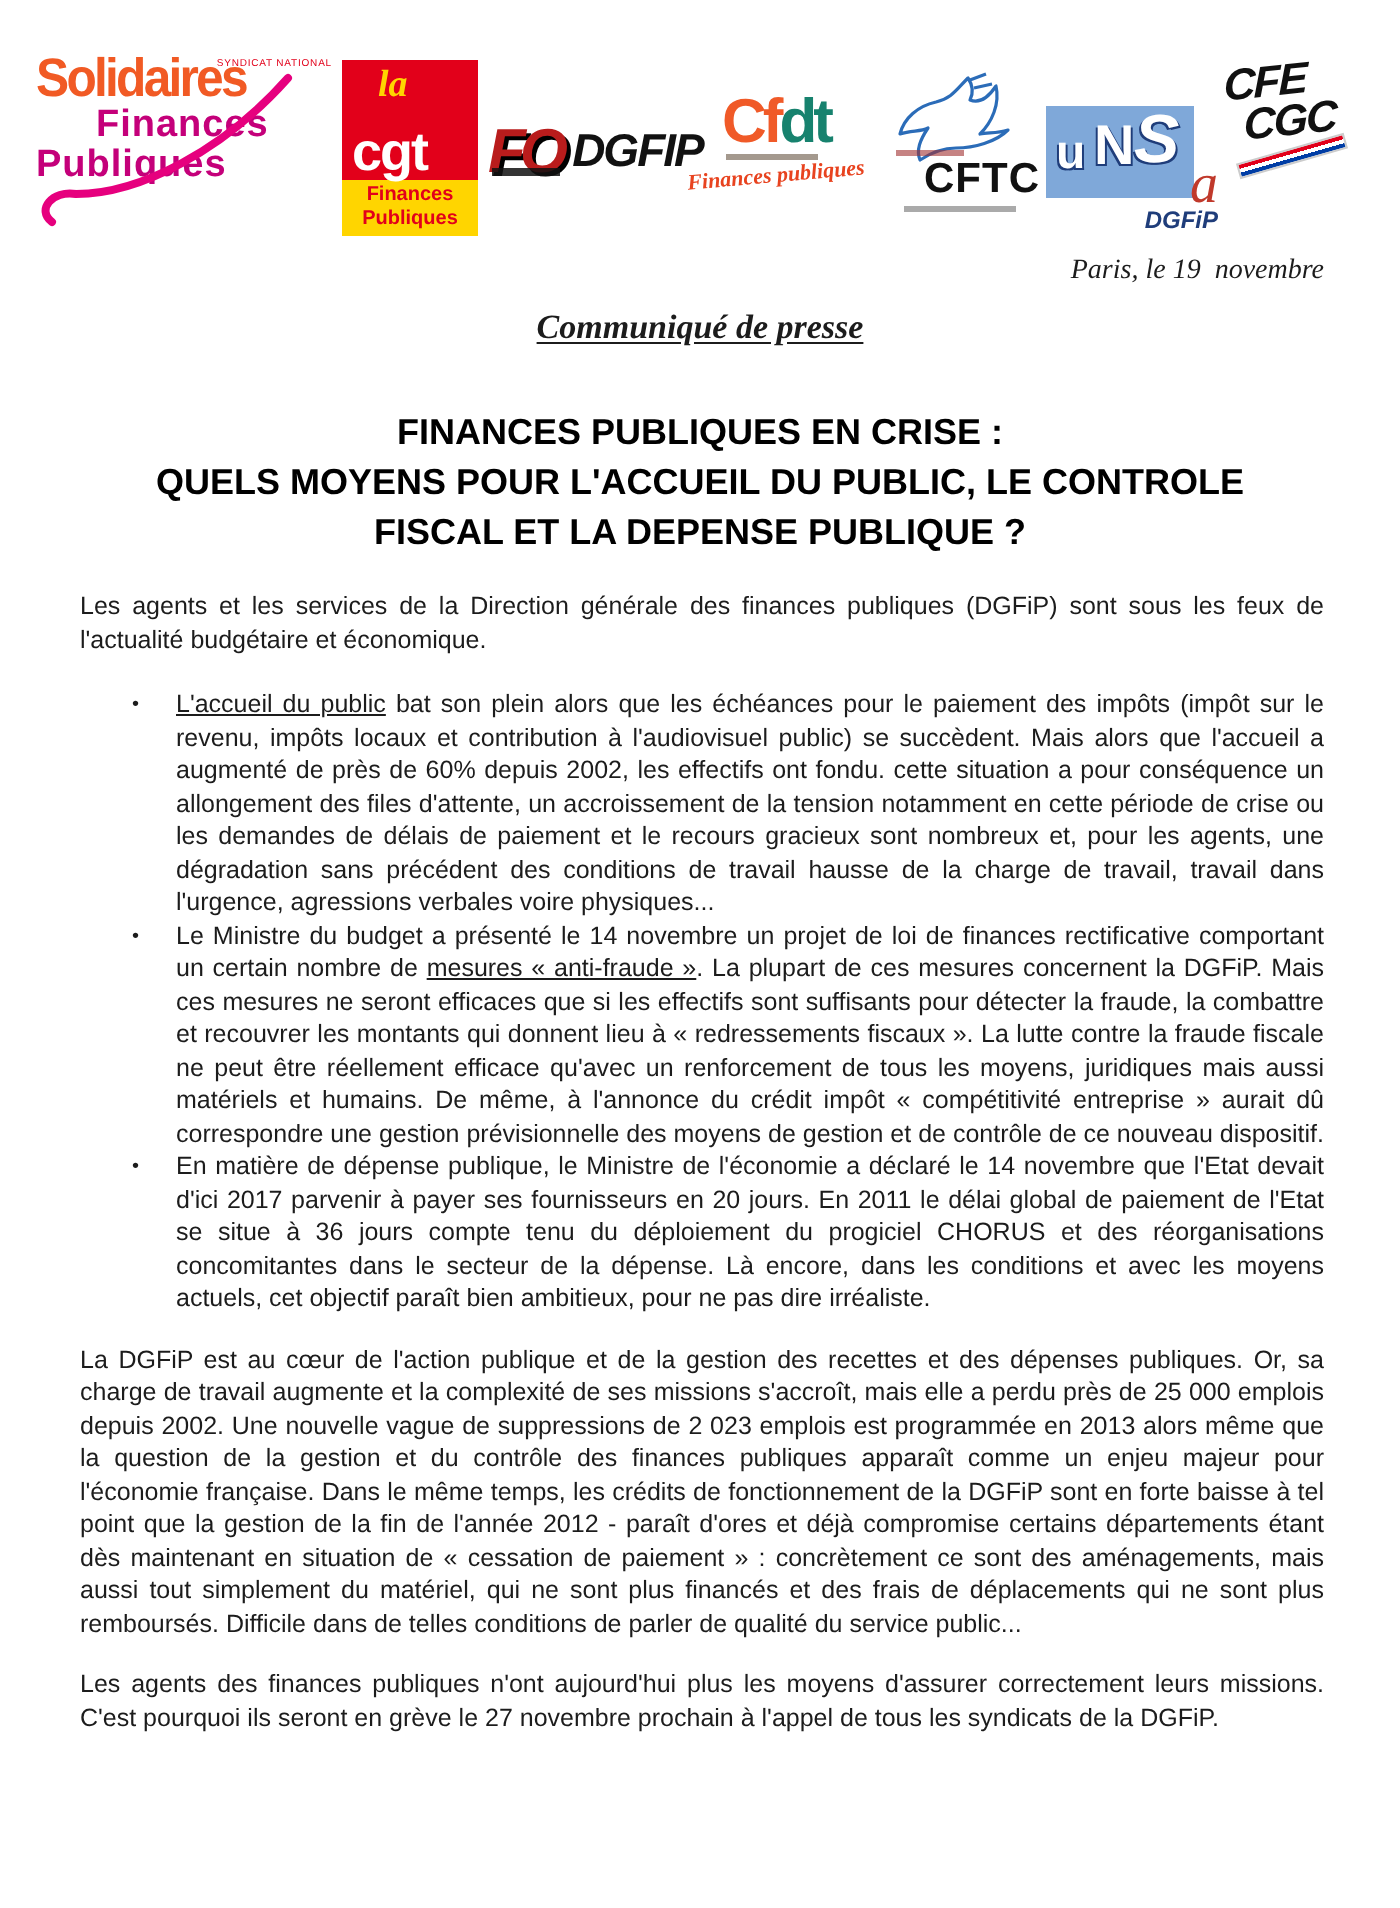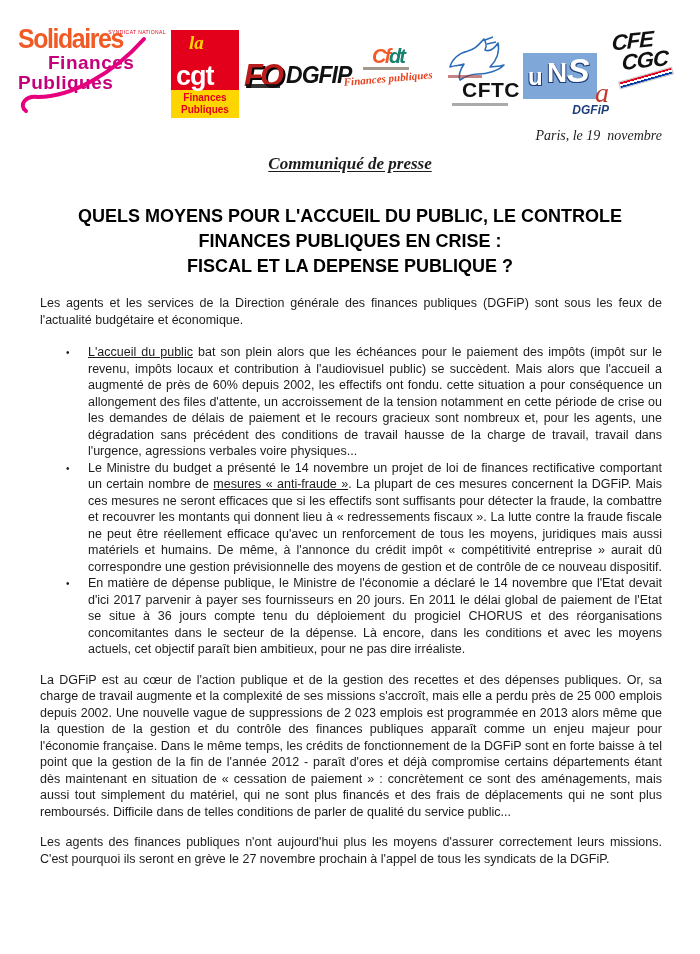--- a/index.html
+++ b/index.html
@@ -37,21 +37,21 @@
   .cgt-band { width:68px; background:#FFD500; color:#E2001A; font-weight:bold; font-size:10px; line-height:1.15; text-align:center; padding:2px 0 3px; }
 
   
   .logo-fo { width:92px; margin-top:35px; display:flex; align-items:center; }
   .fo-main { font-size:31px; font-weight:900; font-style:italic; color:#b91c1c; letter-spacing:-3px; text-shadow:2px 2px 0 #000000; line-height:1; }
   .fo-bar { position:absolute; left:2px; bottom:3px; width:34px; height:4px; background:#111; opacity:.85; }
   .fo-suffix { font-size:23px; font-weight:900; font-style:italic; color:#111111; letter-spacing:-1px; margin-left:5px; line-height:1; }
 
   
   .logo-cfdt { width:98px; margin-top:22px; text-align:center; }
-  .cfdt-word { font-weight:800; font-size:20px; font-style:italic; letter-spacing:-2px; line-height:.9; }
+  .cfdt-word { font-weight:800; font-size:31px; letter-spacing:-2px; line-height:.9; }
   .cfdt-c, .cfdt-f { color:#F05A28; }
   .cfdt-d, .cfdt-t { color:#17826E; }
   .cfdt-micro { width:46px; height:3px; background:#5a4632; opacity:.55; margin:2px auto 2px 24px; }
   .cfdt-sub { color:#E8431F; font-family:"Liberation Serif", serif; font-style:italic; font-weight:bold; font-size:11px; transform:rotate(-5deg); }
 
   
   .logo-cftc { width:80px; margin-top:10px; text-align:right; }
   .cftc-dove { display:block; margin:0 auto; }
   .cftc-micro-top { width:34px; height:3px; background:#a03030; opacity:.6; margin:-12px auto 1px 8px; position:relative; }
   .cftc-main { font-weight:900; font-size:21px; color:#111111; letter-spacing:.5px; line-height:1; }
@@ -169,22 +169,22 @@
       <div class="cfe-line l2">CGC</div>
       <div class="cfe-stripe"></div>
     </div>
 
   </div>
 
   <div class="dateline">Paris, le 19  novembre</div>
   <div class="communique">Communiqué de presse</div>
 
   <div class="title">
+    <div>FINANCES PUBLIQUES EN CRISE :</div>
     <div>QUELS MOYENS POUR L'ACCUEIL DU PUBLIC, LE CONTROLE</div>
-    <div>FINANCES PUBLIQUES EN CRISE :</div>
     <div>FISCAL ET LA DEPENSE PUBLIQUE ?</div>
   </div>
 
   <div class="body-text">
     <p class="intro">Les agents et les services de la Direction générale des finances publiques (DGFiP) sont sous les feux de l'actualité budgétaire et économique.</p>
     <ul class="bullets">
         <li><span class="u">L'accueil du public</span><span> bat son plein alors que les échéances pour le paiement des impôts (impôt sur le revenu, impôts locaux et contribution à l'audiovisuel public) se succèdent. Mais alors que l'accueil a augmenté de près de 60% depuis 2002, les effectifs ont fondu. cette situation a pour conséquence un allongement des files d'attente, un accroissement de la tension notamment en cette période de crise ou les demandes de délais de paiement et le recours gracieux sont nombreux et, pour les agents, une dégradation sans précédent des conditions de travail  hausse de la charge de travail, travail dans l'urgence, agressions verbales voire physiques...</span></li>
         <li><span>Le Ministre du budget a présenté le 14 novembre un projet de loi de finances rectificative comportant un certain nombre de </span><span class="u">mesures « anti-fraude »</span><span>. La plupart de ces mesures concernent la DGFiP. Mais ces mesures ne seront efficaces que si les effectifs sont suffisants pour détecter la fraude, la combattre et recouvrer les montants qui donnent lieu à « redressements fiscaux ». La lutte contre la fraude fiscale ne peut être réellement efficace qu'avec un renforcement de tous les moyens, juridiques mais aussi matériels et humains. De même, à l'annonce du crédit impôt « compétitivité entreprise » aurait dû correspondre une gestion prévisionnelle des moyens de gestion et de contrôle de ce nouveau dispositif.</span></li>
         <li><span>En matière de dépense publique, le Ministre de l'économie a déclaré le 14 novembre que l'Etat devait d'ici 2017 parvenir à payer ses fournisseurs en 20 jours. En 2011 le délai global de paiement de l'Etat se situe à 36 jours compte tenu du déploiement du progiciel CHORUS et des réorganisations concomitantes dans le secteur de la dépense. Là encore, dans les conditions et avec les moyens actuels, cet objectif paraît bien ambitieux, pour ne pas dire irréaliste.</span></li>
       </ul>

